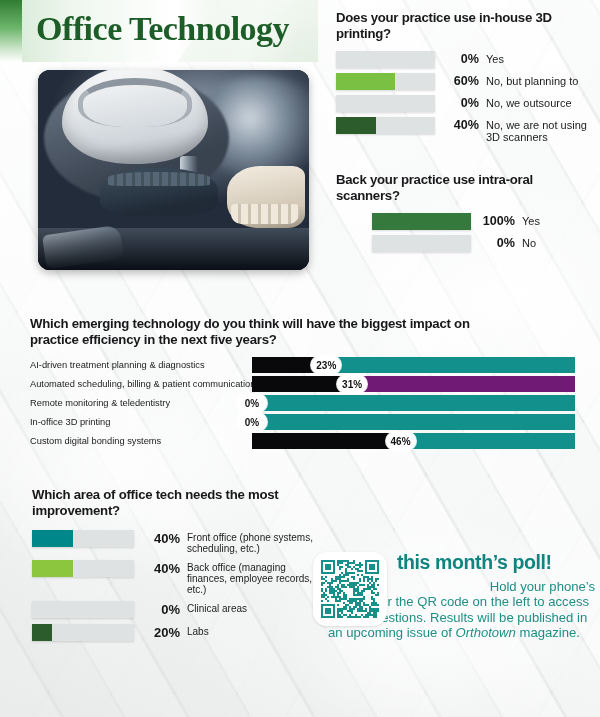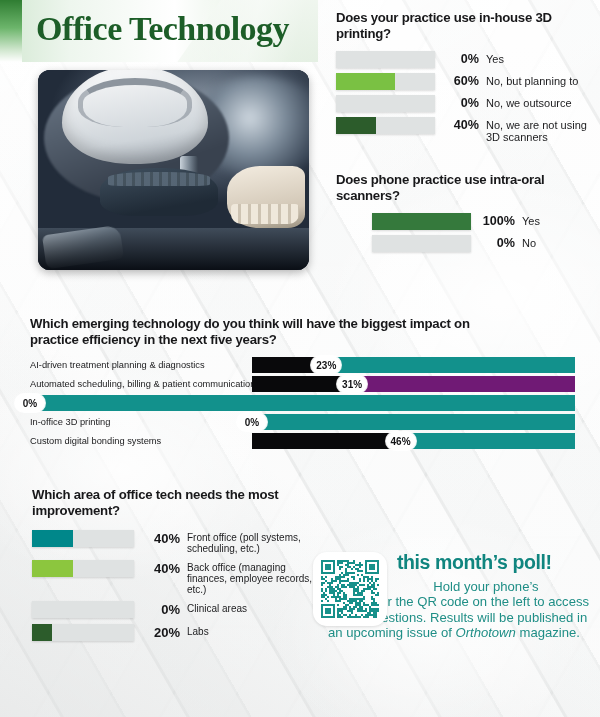--- a/index.html
+++ b/index.html
@@ -317,21 +317,21 @@
     letter-spacing: -0.4px;
   }
   .poll-body {
     margin-top: 6px;
     font-size: 13.1px;
     line-height: 1.17;
     color: #1f8e86;
     text-align: center;
     width: 282px;
   }
-  .poll-body .first-line { display: block; margin-left: 64px; text-align: center; }
+  .poll-body .first-line { display: block; margin-left: 64px; text-align: right; }
   .poll-body em { font-style: italic; }
 </style>
 </head>
 <body>
 
 <div class="hex-bg"></div>
 <div class="hex-shade"></div>
 
 <div class="page">
 
@@ -386,21 +386,21 @@
           <div class="bar-fill" style="width: 40%; background: rgb(44, 92, 43);"></div>
         </div>
         <div class="bar-pct">40%</div>
         <div class="bar-label">No, we are not using 3D scanners</div>
       </div>
 
     </div>
   </div>
 
   <div id="chart-scan">
-    <div class="q-title">Does phone practice use intra-oral scanners?</div>
+    <div class="q-title">Back your practice use intra-oral scanners?</div>
     <div class="chart-rows">
 
       <div class="bar-row">
         <div class="bar-track">
           <div class="bar-fill" style="width: 100%; background: rgb(53, 121, 60);"></div>
         </div>
         <div class="bar-pct">100%</div>
         <div class="bar-label">Yes</div>
       </div>
 
@@ -429,20 +429,21 @@
 
       <div class="tb-row">
         <div class="tb-label">Automated scheduling, billing &amp; patient communication</div>
         <div class="tb-track" style="background: #701a75;">
           <div class="tb-fill" style="width: 31%; background: rgb(9, 9, 11);"></div>
           <div class="tb-bubble" style="left: 31%;">31%</div>
         </div>
       </div>
 
       <div class="tb-row">
+        <div class="tb-label">Remote monitoring &amp; teledentistry</div>
         <div class="tb-track" style="background: rgb(18, 145, 140);">
           <div class="tb-fill" style="width: 0%; background: rgb(9, 9, 11);"></div>
           <div class="tb-bubble" style="left: 0%;">0%</div>
         </div>
       </div>
 
       <div class="tb-row">
         <div class="tb-label">In-office 3D printing</div>
         <div class="tb-track" style="background: rgb(18, 145, 140);">
           <div class="tb-fill" style="width: 0%; background: rgb(9, 9, 11);"></div>
@@ -463,21 +464,21 @@
 
   <div id="chart-improve">
     <div class="q-title">Which area of office tech needs the most improvement?</div>
     <div class="chart-rows">
 
       <div class="bar-row">
         <div class="bar-track">
           <div class="bar-fill" style="width: 40%; background: rgb(0, 135, 138);"></div>
         </div>
         <div class="bar-pct">40%</div>
-        <div class="bar-label">Front office (poll systems, scheduling, etc.)</div>
+        <div class="bar-label">Front office (phone systems, scheduling, etc.)</div>
       </div>
 
       <div class="bar-row">
         <div class="bar-track">
           <div class="bar-fill" style="width: 40%; background: rgb(140, 198, 62);"></div>
         </div>
         <div class="bar-pct">40%</div>
         <div class="bar-label">Back office (managing finances, employee records, etc.)</div>
       </div>
 

